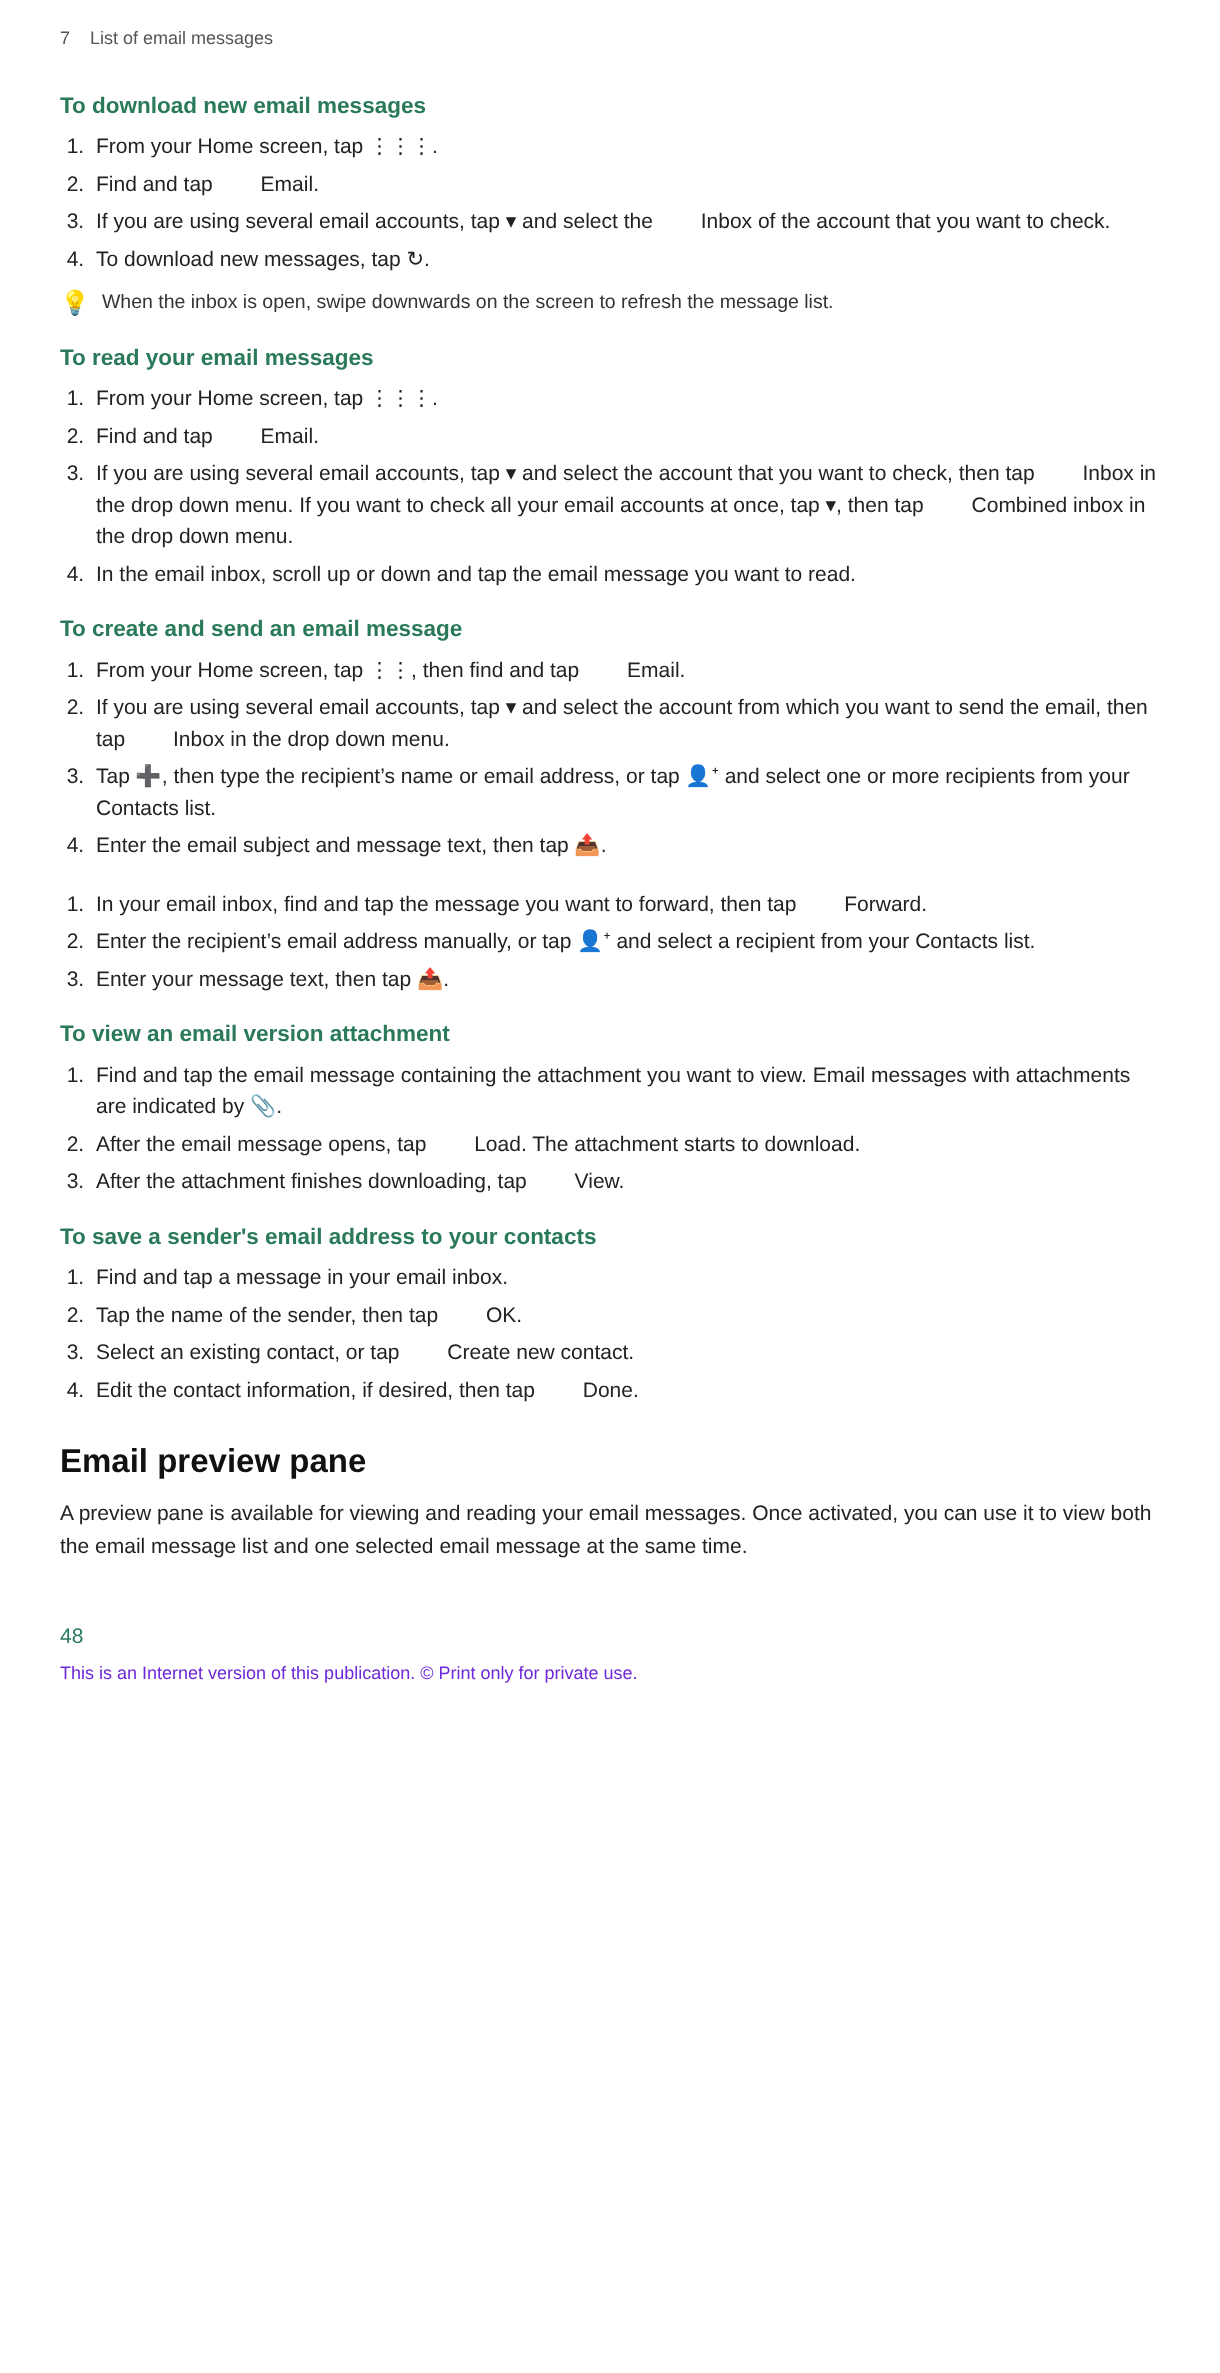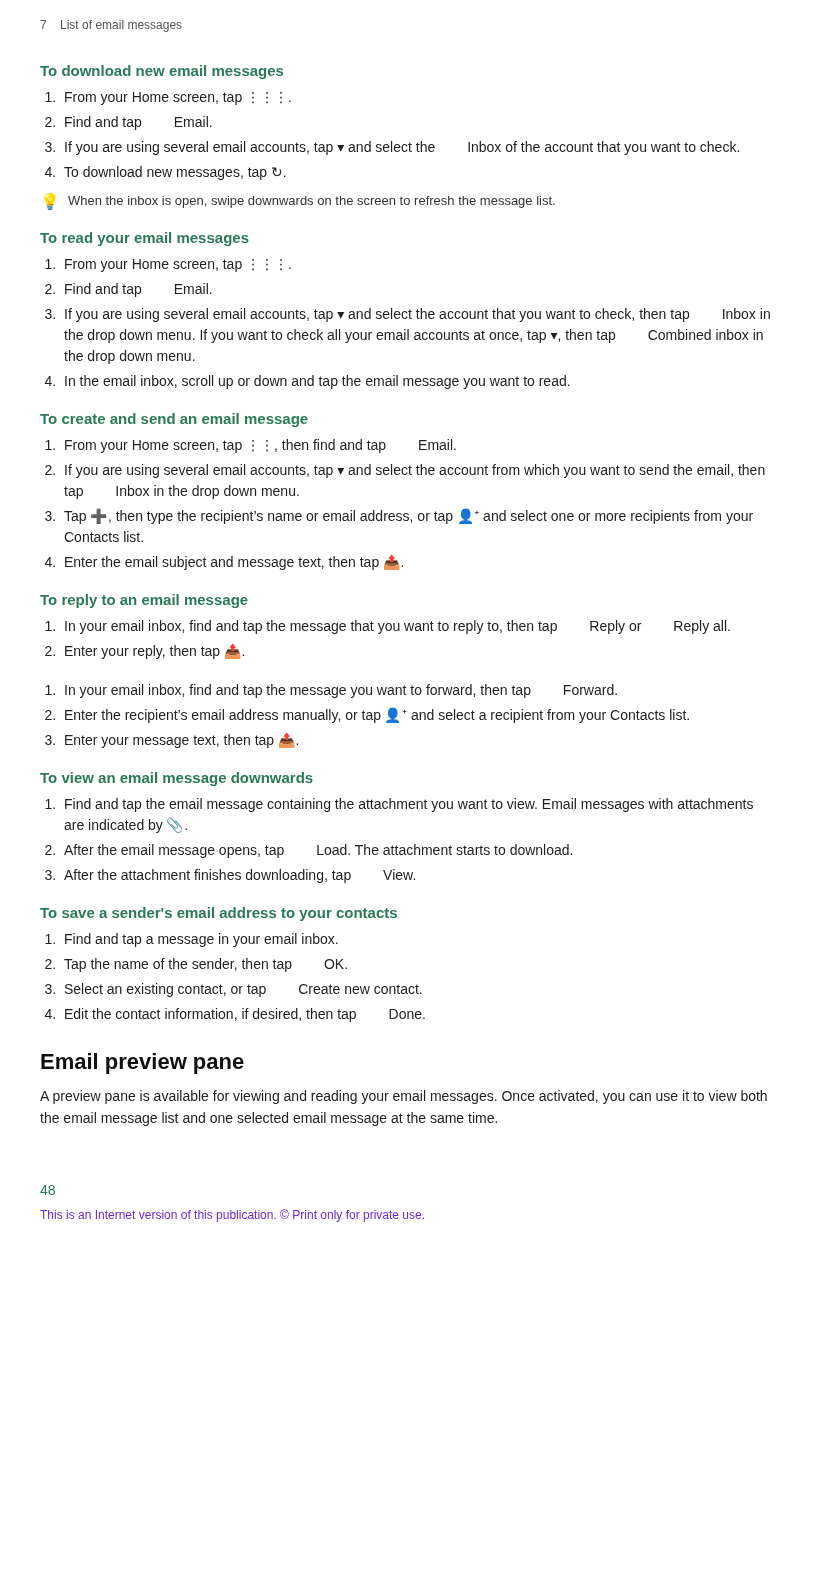--- a/index.html
+++ b/index.html
@@ -59,21 +59,21 @@
     .email-preview-title {
       font-size: 22px;
       font-weight: bold;
       margin-top: 24px;
       margin-bottom: 10px;
       color: #111;
     }
     .email-preview-text {
       font-size: 14px;
       line-height: 1.6;
-      margin-bottom: 52px;
+      margin-bottom: 40px;
     }
     .page-number {
       text-align: left;
       color: #2a7a5a;
       font-size: 14px;
       margin-bottom: 10px;
     }
     .footer-text {
       text-align: left;
       font-size: 12px;
@@ -116,35 +116,28 @@
     <div class="section">
       <p class="section-title">To create and send an email message</p>
       <ol>
         <li>From your Home screen, tap ⋮⋮, then find and tap <b>Email</b>.</li>
         <li>If you are using several email accounts, tap ▾ and select the account from which you want to send the email, then tap <b>Inbox</b> in the drop down menu.</li>
         <li>Tap ➕, then type the recipient’s name or email address, or tap 👤⁺ and select one or more recipients from your Contacts list.</li>
         <li>Enter the email subject and message text, then tap 📤.</li>
       </ol>
     </div>
     <div class="section">
-      <p class="section-title">To reply to an email message</p>
-      <ol>
-        <li>In your email inbox, find and tap the message that you want to reply to, then tap <b>Reply</b> or <b>Reply all</b>.</li>
-        <li>Enter your reply, then tap 📤.</li>
-      </ol>
-    </div>
-    <div class="section">
       <ol>
         <li>In your email inbox, find and tap the message you want to forward, then tap <b>Forward</b>.</li>
         <li>Enter the recipient’s email address manually, or tap 👤⁺ and select a recipient from your Contacts list.</li>
         <li>Enter your message text, then tap 📤.</li>
       </ol>
     </div>
     <div class="section">
-      <p class="section-title">To view an email message downwards</p>
+      <p class="section-title">To view an email version attachment</p>
       <ol>
         <li>Find and tap the email message containing the attachment you want to view. Email messages with attachments are indicated by 📎.</li>
         <li>After the email message opens, tap <b>Load</b>. The attachment starts to download.</li>
         <li>After the attachment finishes downloading, tap <b>View</b>.</li>
       </ol>
     </div>
     <div class="section">
       <p class="section-title">To save a sender's email address to your contacts</p>
       <ol>
         <li>Find and tap a message in your email inbox.</li>

